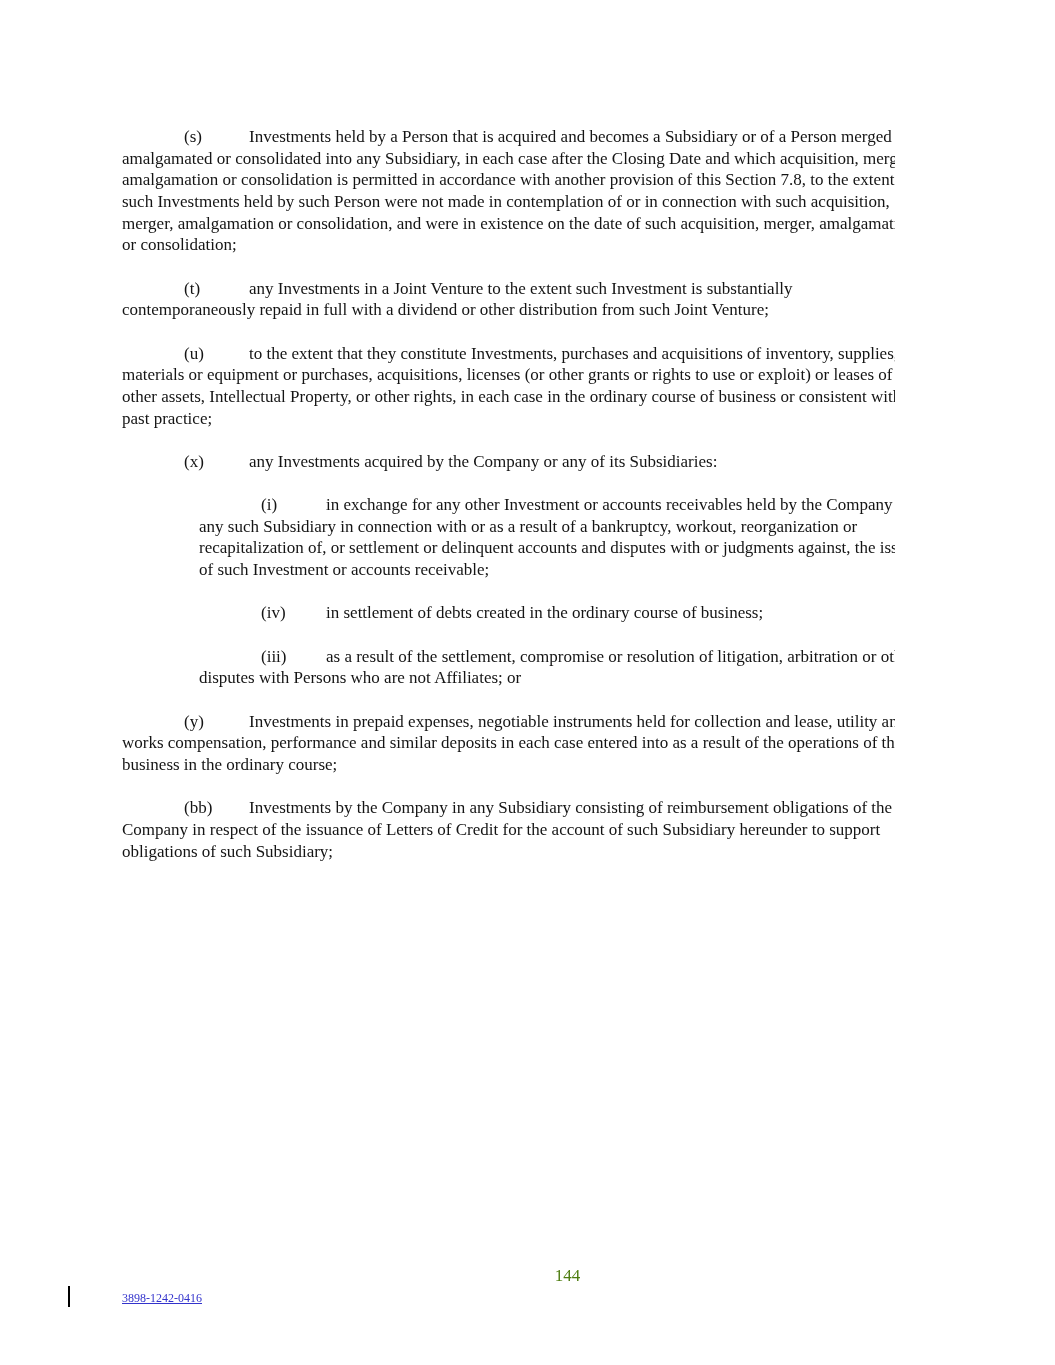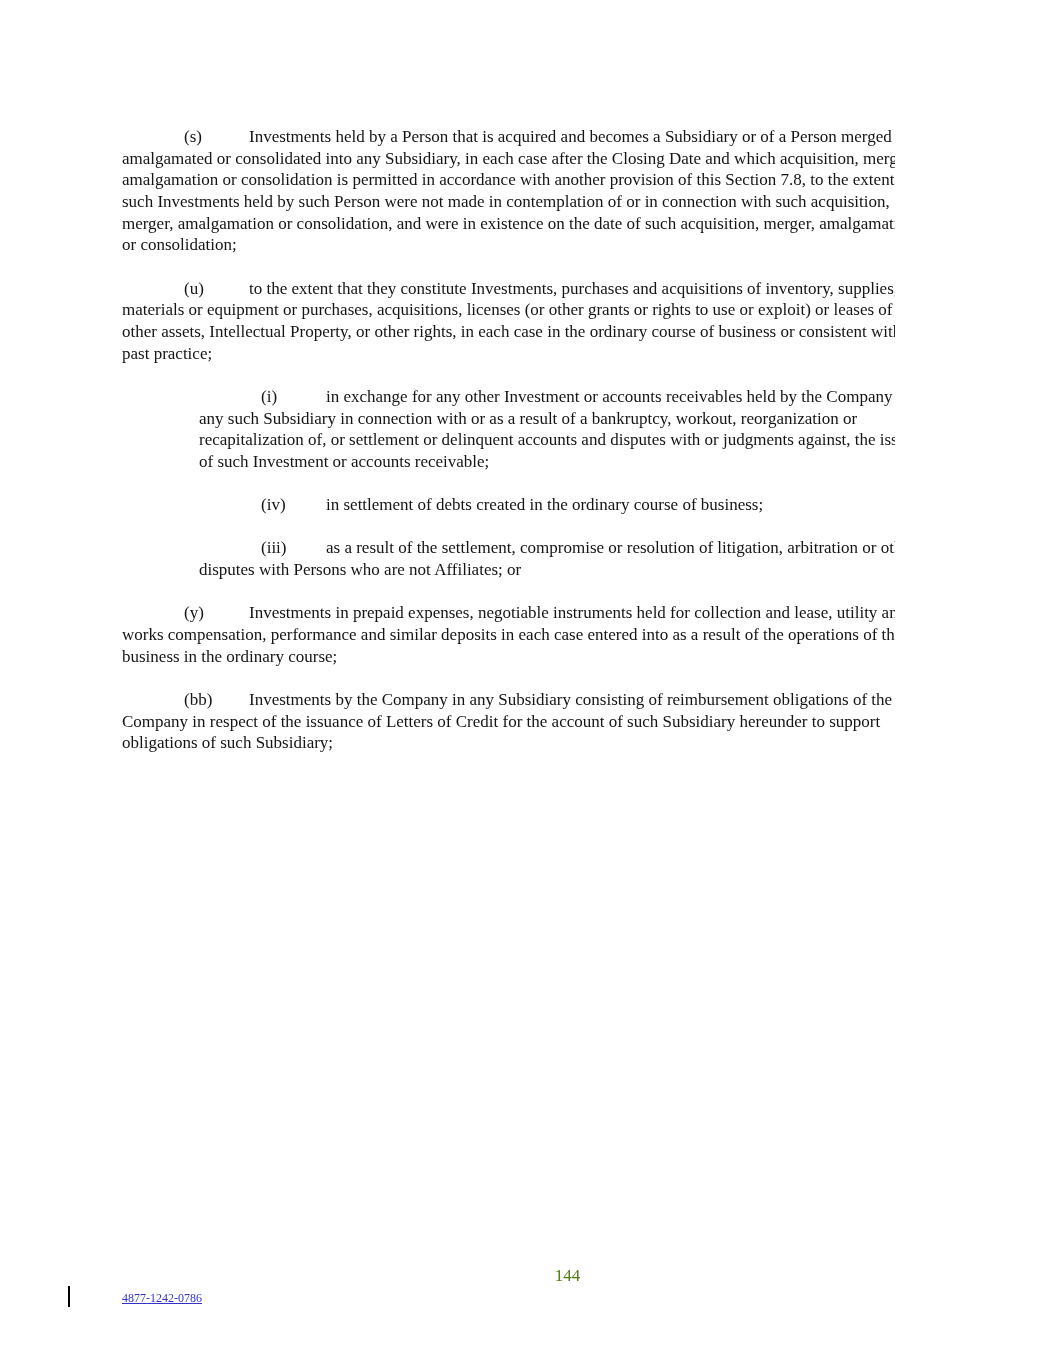--- a/index.html
+++ b/index.html
@@ -75,40 +75,42 @@
 </style>
 </head>
 <body>
 
 <div class="page">
 
   <main class="content">
 
     <p class="para lvl1"><span class="plabel">(s)</span><span>Investments held by a Person that is acquired and becomes a Subsidiary or of a Person merged or amalgamated or consolidated into any Subsidiary, in each case after the Closing Date and which acquisition, merger, amalgamation or consolidation is permitted in accordance with another provision of this Section 7.8, to the extent that such Investments held by such Person were not made in contemplation of or in connection with such acquisition, merger, amalgamation or consolidation, and were in existence on the date of such acquisition, merger, amalgamation or consolidation;</span></p>
 
+    <p class="para lvl1"><span class="plabel">(t)</span><span>any Investments in a Joint Venture to the extent such Investment is substantially contemporaneously repaid in full with a dividend or other distribution from such Joint Venture;</span></p>
 
     <p class="para lvl1"><span class="plabel">(u)</span><span>to the extent that they constitute Investments, purchases and acquisitions of inventory, supplies, materials or equipment or purchases, acquisitions, licenses (or other grants or rights to use or exploit) or leases of other assets, Intellectual Property, or other rights, in each case in the ordinary course of business or consistent with past practice;</span></p>
 
 
 
+    <p class="para lvl1"><span class="plabel">(x)</span><span>any Investments acquired by the Company or any of its Subsidiaries:</span></p>
 
     <p class="para lvl2"><span class="plabel">(i)</span><span>in exchange for any other Investment or accounts receivables held by the Company or any such Subsidiary in connection with or as a result of a bankruptcy, workout, reorganization or recapitalization of, or settlement or delinquent accounts and disputes with or judgments against, the issuer of such Investment or accounts receivable;</span></p>
 
 
     <p class="para lvl2"><span class="plabel">(iv)</span><span>in settlement of debts created in the ordinary course of business;</span></p>
 
     <p class="para lvl2"><span class="plabel">(iii)</span><span>as a result of the settlement, compromise or resolution of litigation, arbitration or other disputes with Persons who are not Affiliates; or</span></p>
 
     <p class="para lvl1"><span class="plabel">(y)</span><span>Investments in prepaid expenses, negotiable instruments held for collection and lease, utility and works compensation, performance and similar deposits in each case entered into as a result of the operations of the business in the ordinary course;</span></p>
 
 
 
     <p class="para lvl1"><span class="plabel">(bb)</span><span>Investments by the Company in any Subsidiary consisting of reimbursement obligations of the Company in respect of the issuance of Letters of Credit for the account of such Subsidiary hereunder to support obligations of such Subsidiary;</span></p>
 
   </main>
 
   <div class="page-number">144</div>
 
   <div class="change-bar"></div>
 
-  <a class="doc-id">4877-1242-0786</a>
+  <a class="doc-id">3898-1242-0416</a>
 
 </div>
 
 </body></html>

